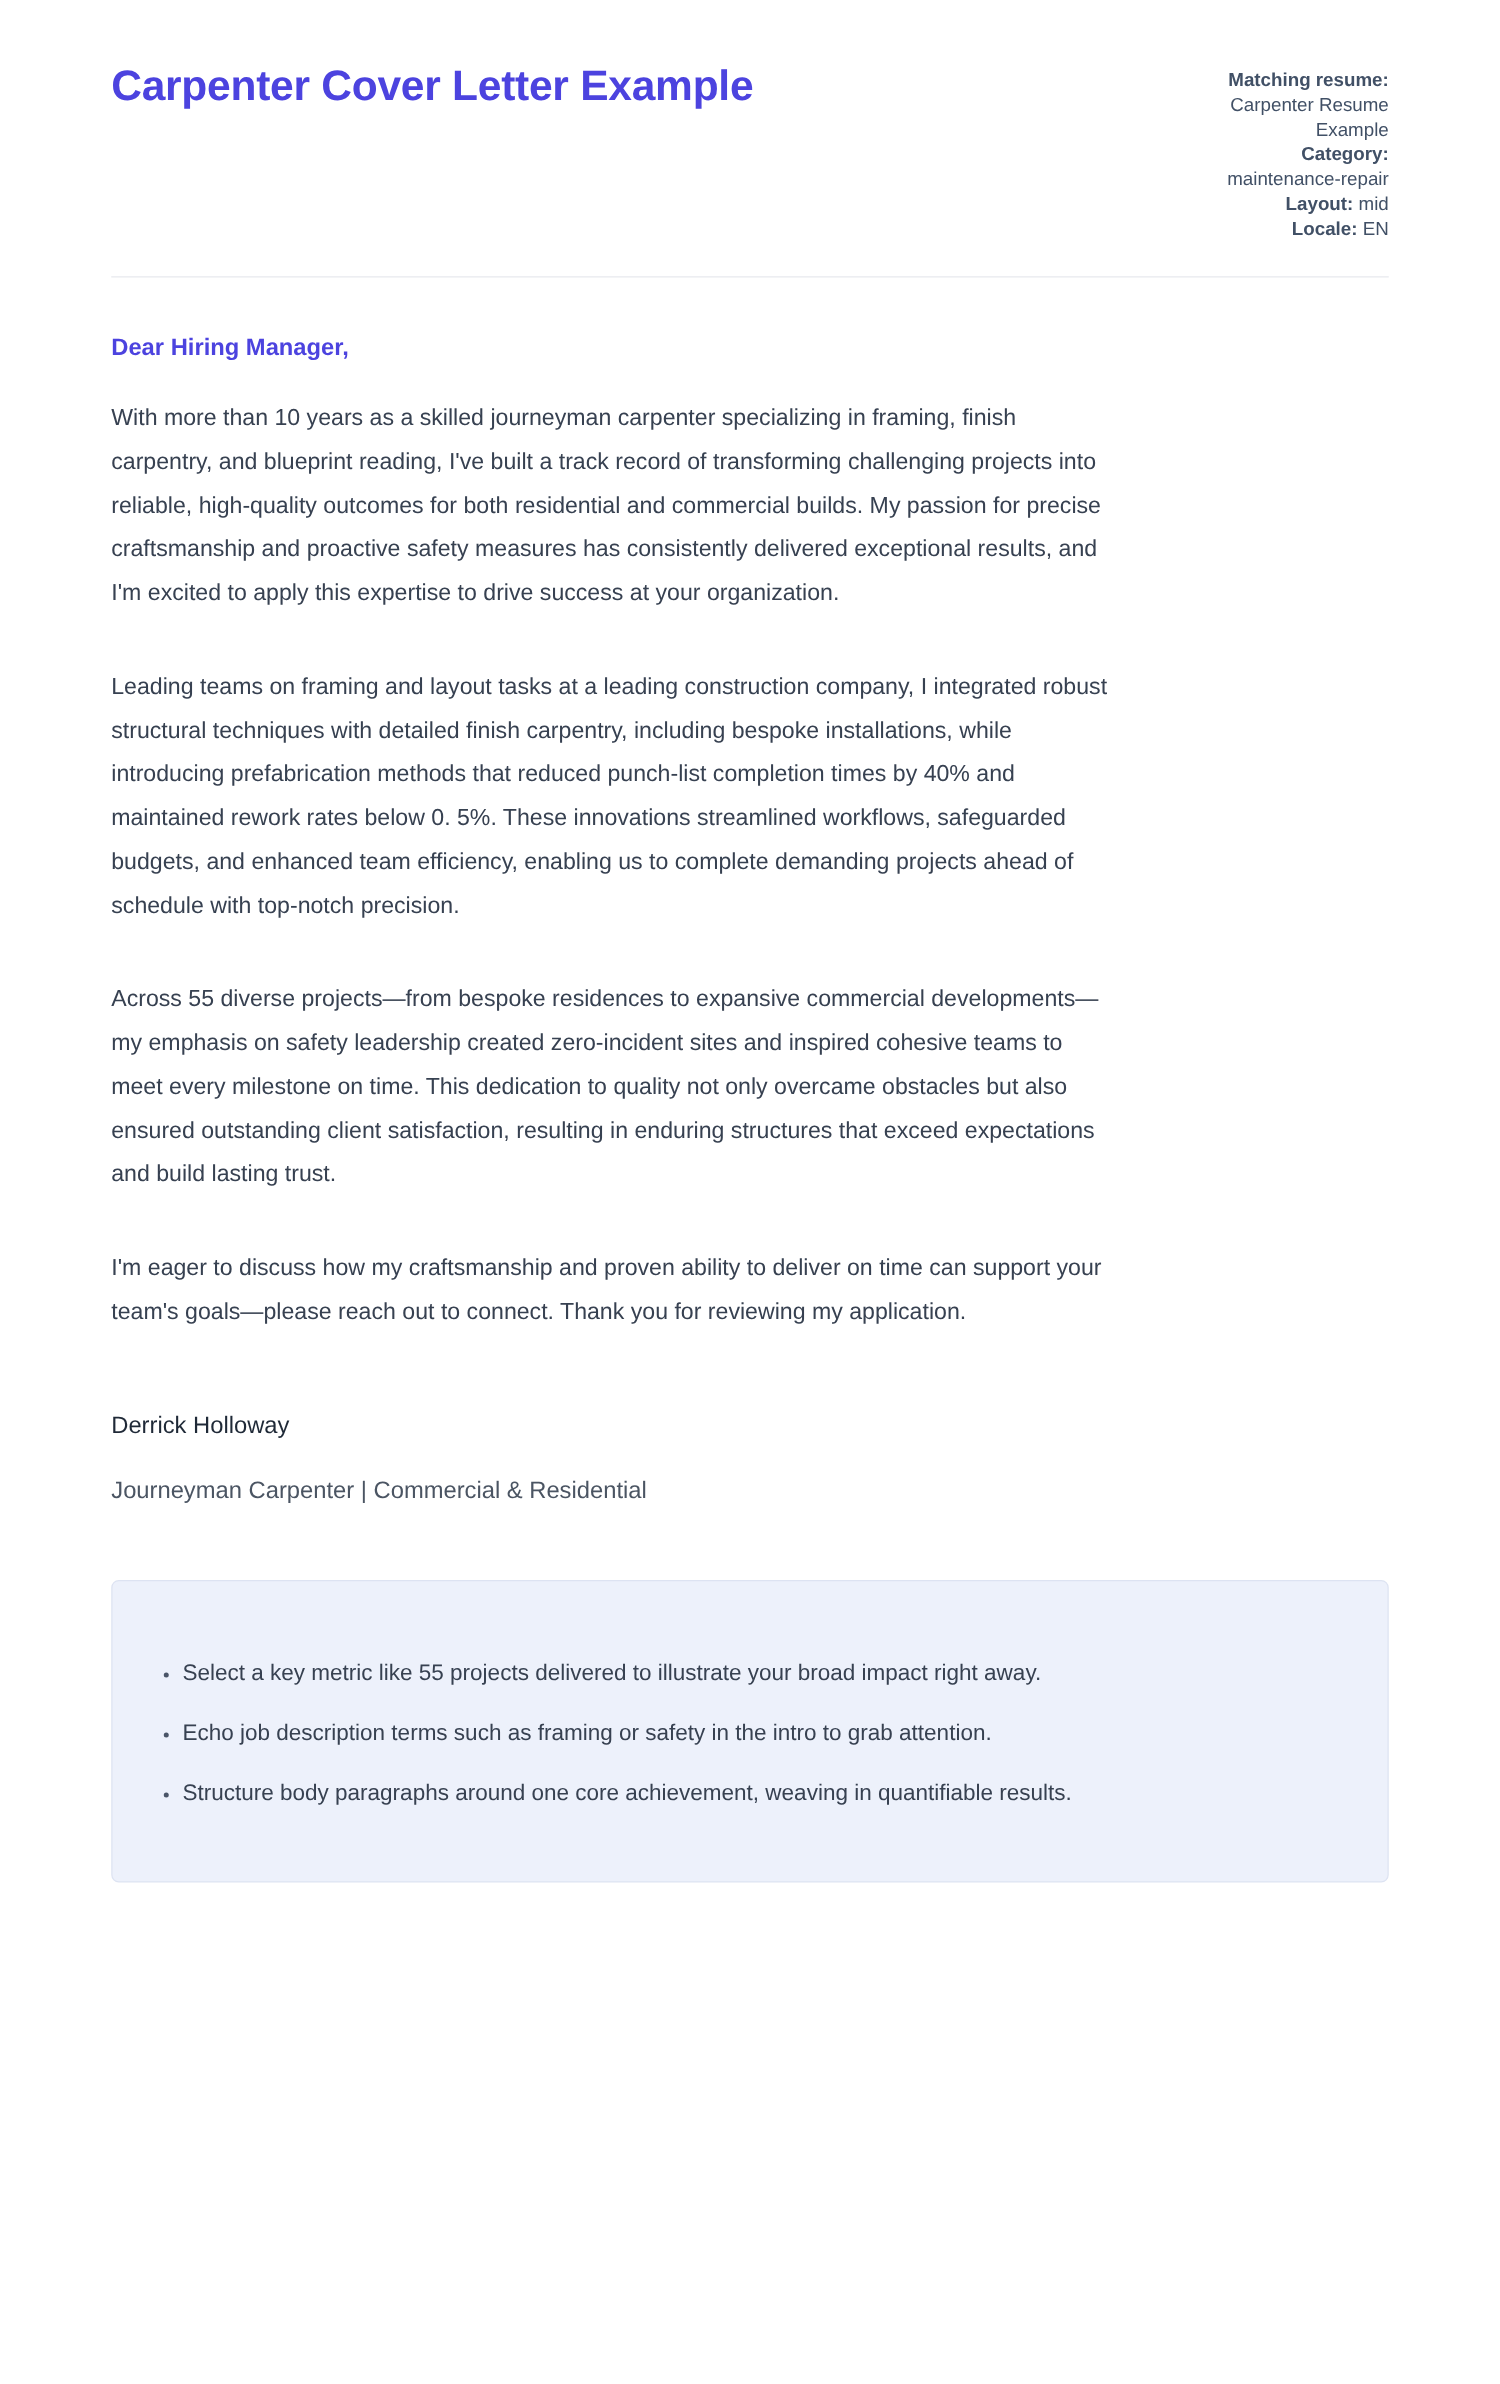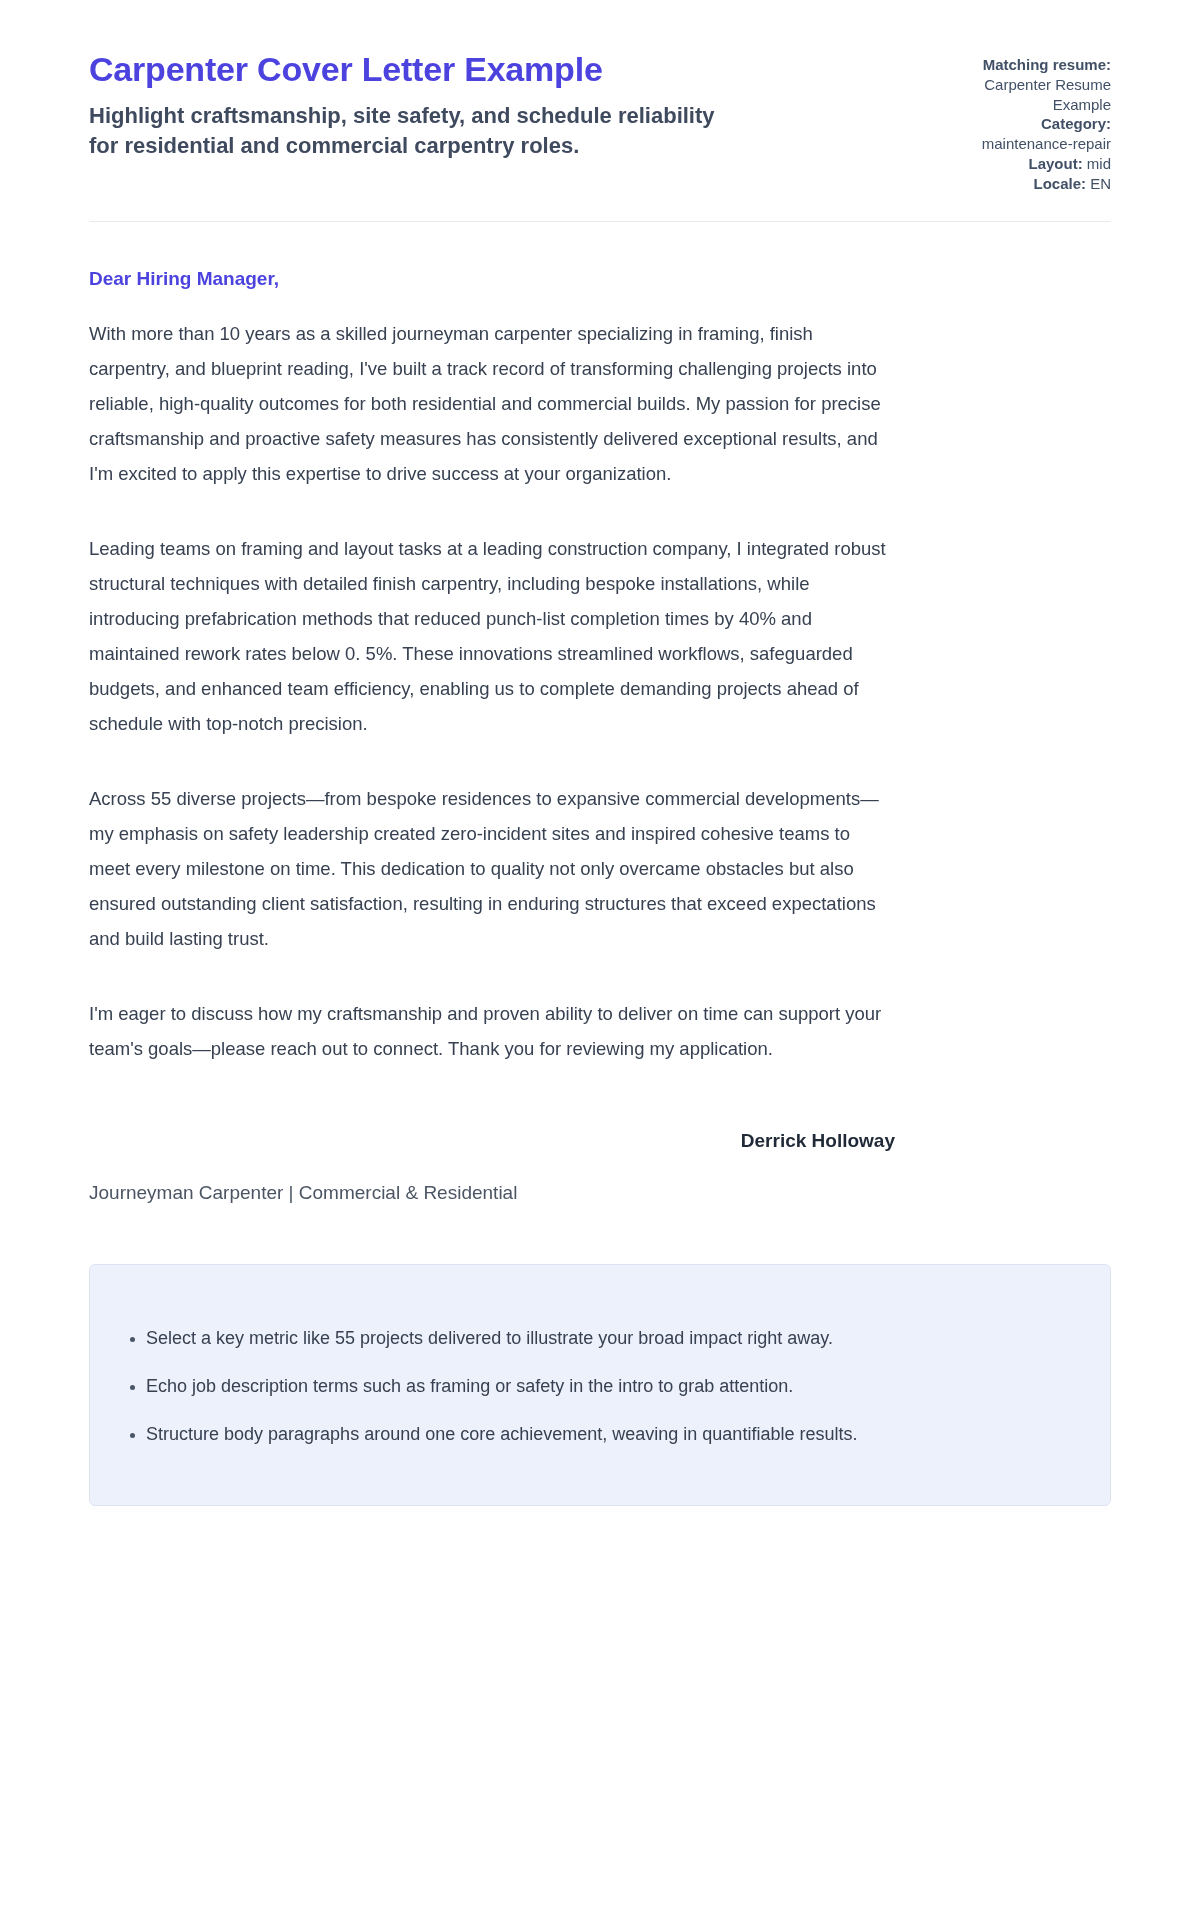--- a/index.html
+++ b/index.html
@@ -43,21 +43,21 @@
   .meta-label { font-weight: 700; }
   .meta-row.stacked .meta-label, .meta-row.stacked .meta-value { display: block; }
 
   .divider { border: none; border-top: 1px solid var(--divider); margin: 27px 0 0; }
 
   
   .letter { max-width: 806px; }
   .greeting { color: var(--accent); font-weight: 700; font-size: 19px; margin: 46px 0 26px; }
   .para { font-size: 18.5px; line-height: 35px; margin: 0 0 40px; }
 
-  .sig-name { font-size: 19px; font-weight: 700; color: var(--signature-name-text); margin: 64px 0 0; text-align: right; }
+  .sig-name { font-size: 19px; font-weight: 400; color: var(--signature-name-text); margin: 64px 0 0; }
   .sig-role { font-size: 19px; color: var(--signature-role-text); margin: 30px 0 0; }
 
   
   .tags { display: flex; flex-wrap: wrap; gap: 16px; margin-top: 62px; }
   .tag {
     background: var(--tag-bg); color: var(--tag-text);
     font-size: 15.5px; line-height: 20px; padding: 10px 17px;
     border-radius: 4px; cursor: pointer;
   }
 
@@ -73,21 +73,20 @@
   .panel li::marker { color: #4a5568; font-size: 15px; }
 </style>
 </head>
 <body>
 
 <div class="page">
 
   <header class="header">
     <div class="header-left">
       <h1 class="title">Carpenter Cover Letter Example</h1>
-      <h2 class="subtitle">Highlight craftsmanship, site safety, and schedule reliability for residential and commercial carpentry roles.</h2>
     </div>
     <aside class="meta">
       <div class="meta-row stacked">
         <span class="meta-label">Matching resume:</span>
         <span class="meta-value">Carpenter Resume Example</span>
       </div>
       <div class="meta-row stacked">
         <span class="meta-label">Category:</span>
         <span class="meta-value">maintenance-repair</span>
       </div>

